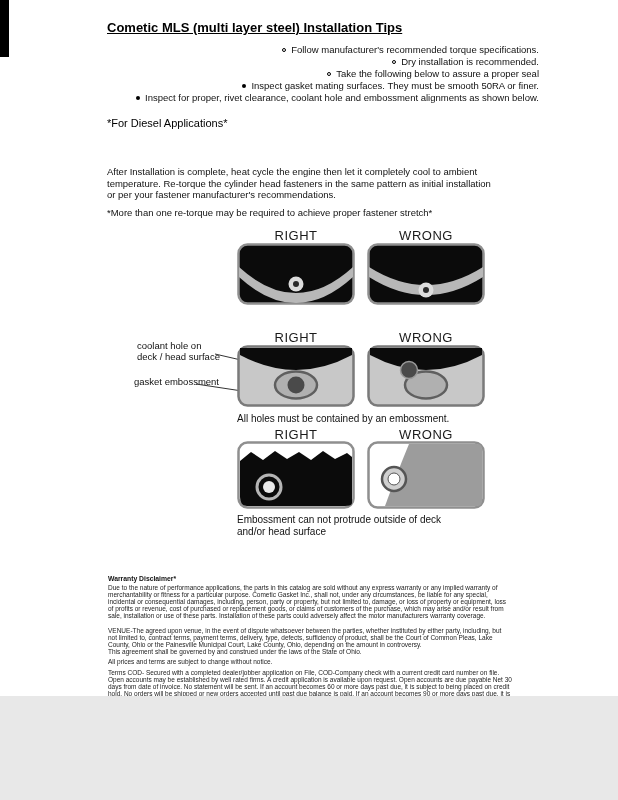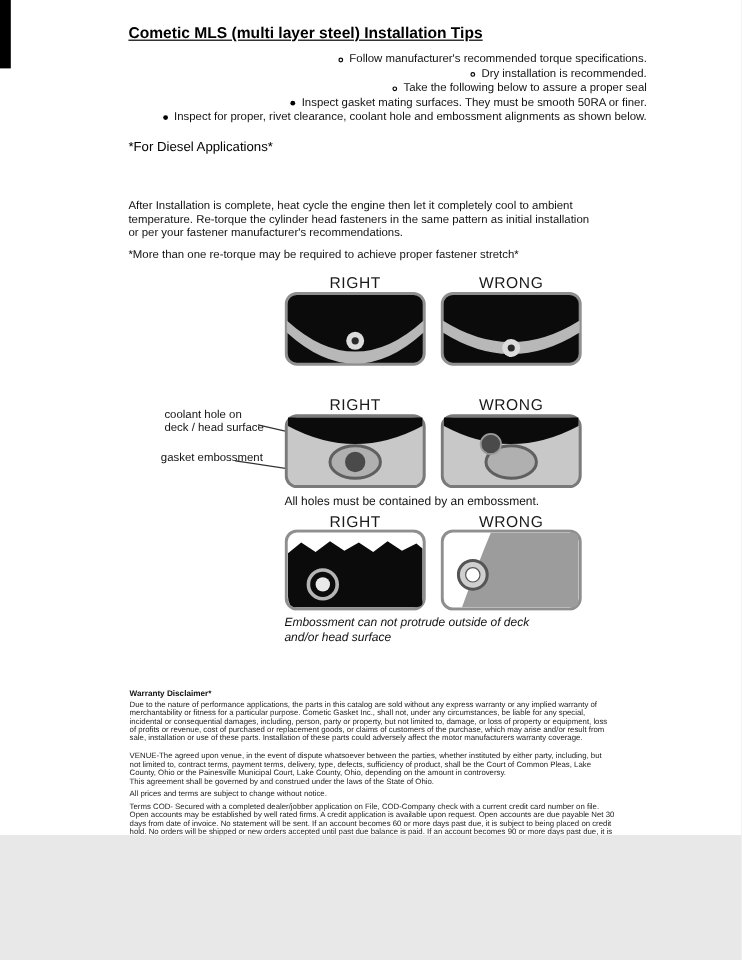--- a/index.html
+++ b/index.html
@@ -137,21 +137,21 @@
     </svg>
   </div>
   <div class="abs panel" style="left:367px; top:441px;">
     <svg width="118" height="68" viewBox="0 0 118 68">
       <rect x="1.5" y="1.5" width="115" height="65" rx="9" fill="#ffffff" stroke="#8f8f8f" stroke-width="2.5"></rect>
       <path d="M42,3 L110,3 Q115,3 115,8 L115,60 Q115,65 110,65 L18,65 Q30,32 42,3 Z" fill="#9c9c9c"></path>
       <circle cx="27" cy="38" r="12" fill="#cfcfcf" stroke="#555555" stroke-width="2.5"></circle>
       <circle cx="27" cy="38" r="6" fill="#ffffff" stroke="#555555" stroke-width="1"></circle>
     </svg>
   </div>
-  <div class="abs caption" style="left:237px; top:514px;font-style:italic;">Embossment can not protrude outside of deck
+  <div class="abs caption" style="left:237px; top:514px;">Embossment can not protrude outside of deck
 and/or head surface</div>
 
   <div class="abs fine-heading">Warranty Disclaimer*</div>
   <p class="abs fine" style="top:584px;">Due to the nature of performance applications, the parts in this catalog are sold without any express warranty or any implied warranty of merchantability or fitness for a particular purpose.  Cometic Gasket Inc., shall not, under any circumstances, be liable for any special, incidental or consequential damages, including, person, party or property, but not limited to, damage, or loss of property or equipment, loss of profits or revenue, cost of purchased or replacement goods, or claims of customers of the purchase, which may arise and/or result from sale, installation or use of these parts.  Installation of these parts could adversely affect the motor manufacturers warranty coverage.</p>
   <p class="abs fine" style="top:627px;">VENUE-The agreed upon venue, in the event of dispute whatsoever between the parties, whether instituted by either party, including, but not limited to, contract terms, payment terms, delivery, type, defects, sufficiency of product, shall be the Court of Common Pleas, Lake County, Ohio or the Painesville Municipal Court, Lake County, Ohio, depending on the amount in controversy.
 This agreement shall be governed by and construed under the laws of the State of Ohio.</p>
   <p class="abs fine" style="top:658px;">All prices and terms are subject to change without notice.</p>
   <p class="abs fine" style="top:669px;">Terms COD- Secured with a completed dealer/jobber application on File, COD-Company check with a current credit card number on file.  Open accounts may be established by well rated firms.  A credit application is available upon request.  Open accounts are due payable Net 30 days from date of invoice.  No statement will be sent.  If an account becomes 60 or more days past due, it is subject to being placed on credit hold.  No orders will be shipped or new orders accepted until past due balance is paid.  If an account becomes 90 or more days past due, it is subject to being placed for collections.  All costs of collection are the responsibility of the customer, including attorney fees, court costs, and other expenses of litigation.</p>
   <p class="abs fine" style="top:711px;">Returns- Authorized (RGA) must be obtained in advance on all returns.  A packing slip or invoice number must accompany the merchandise.  No returns after 30 days from invoice date.  All returns are subject to a 25% restocking charge.  All custom designed and custom manufactured gaskets are non-returnable.</p>
   <p class="abs fine" style="top:733px;">Only catalog parts are returnable.

